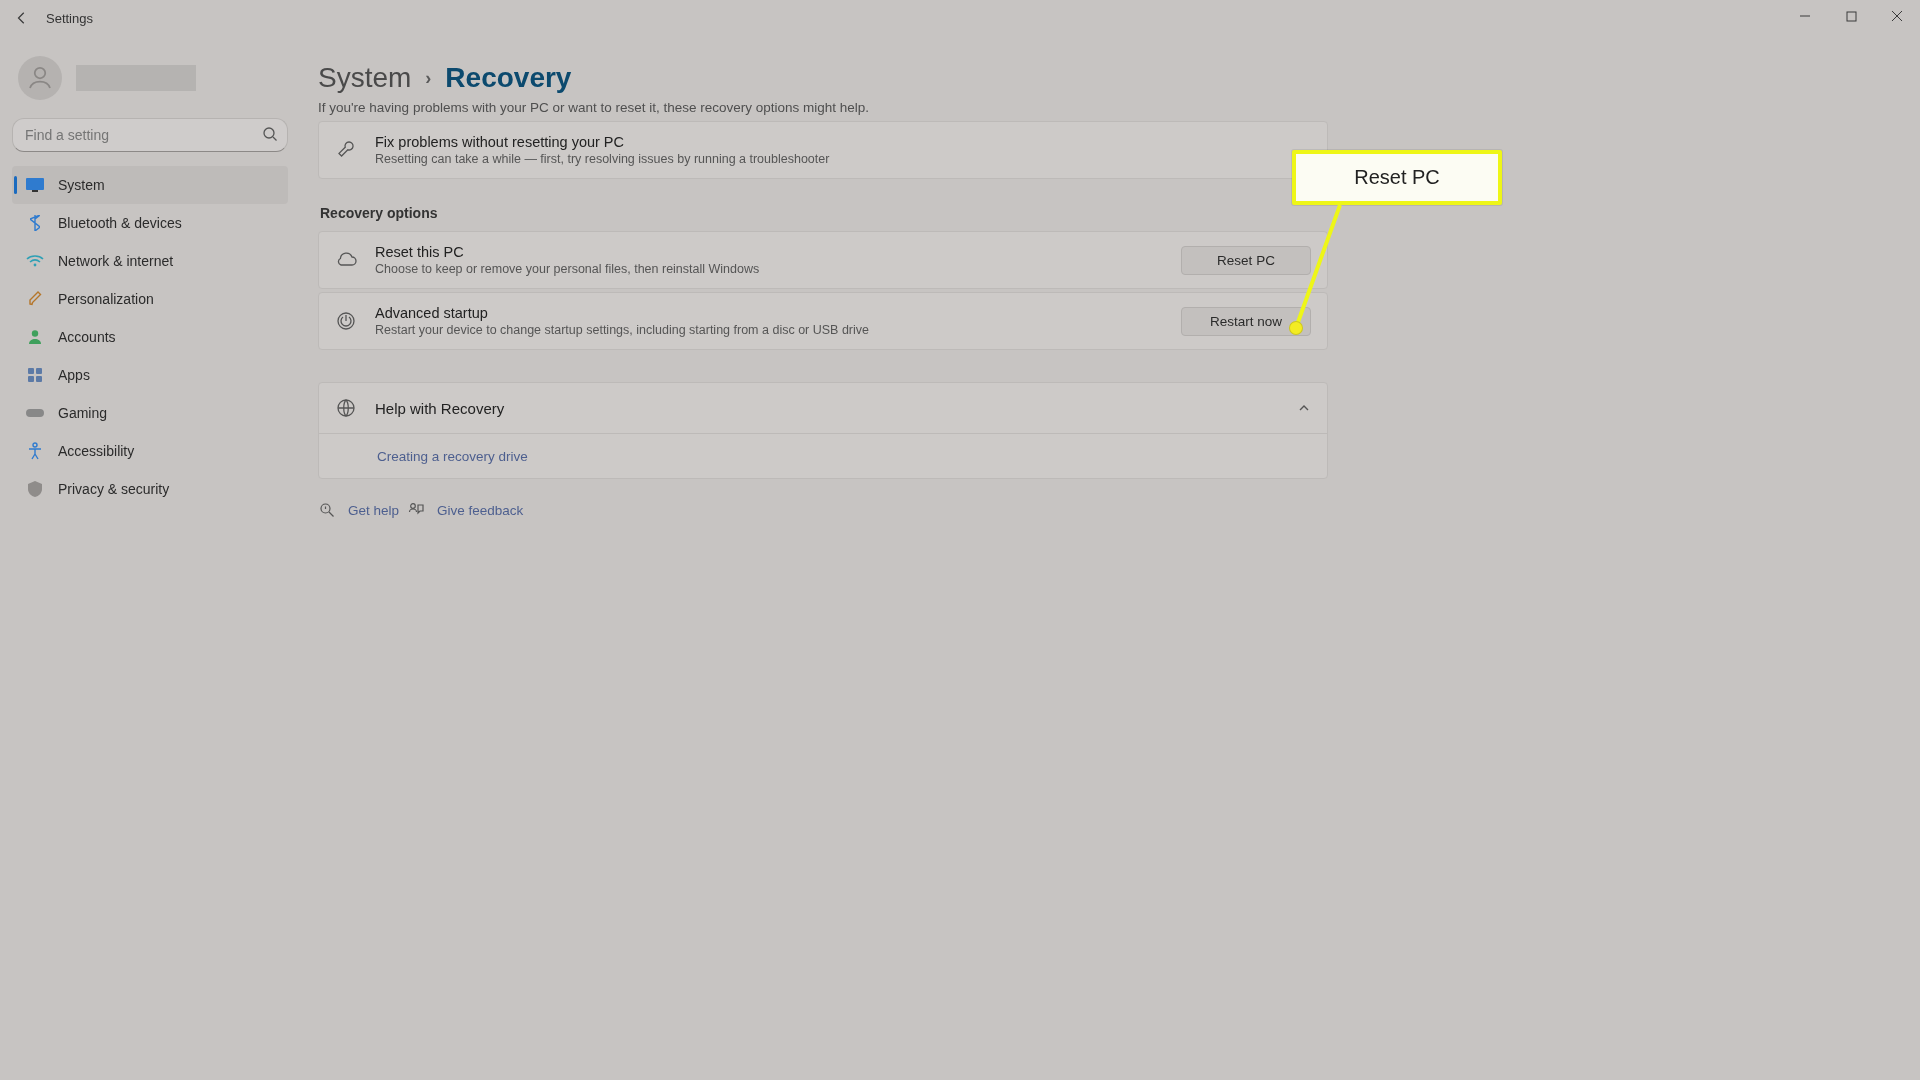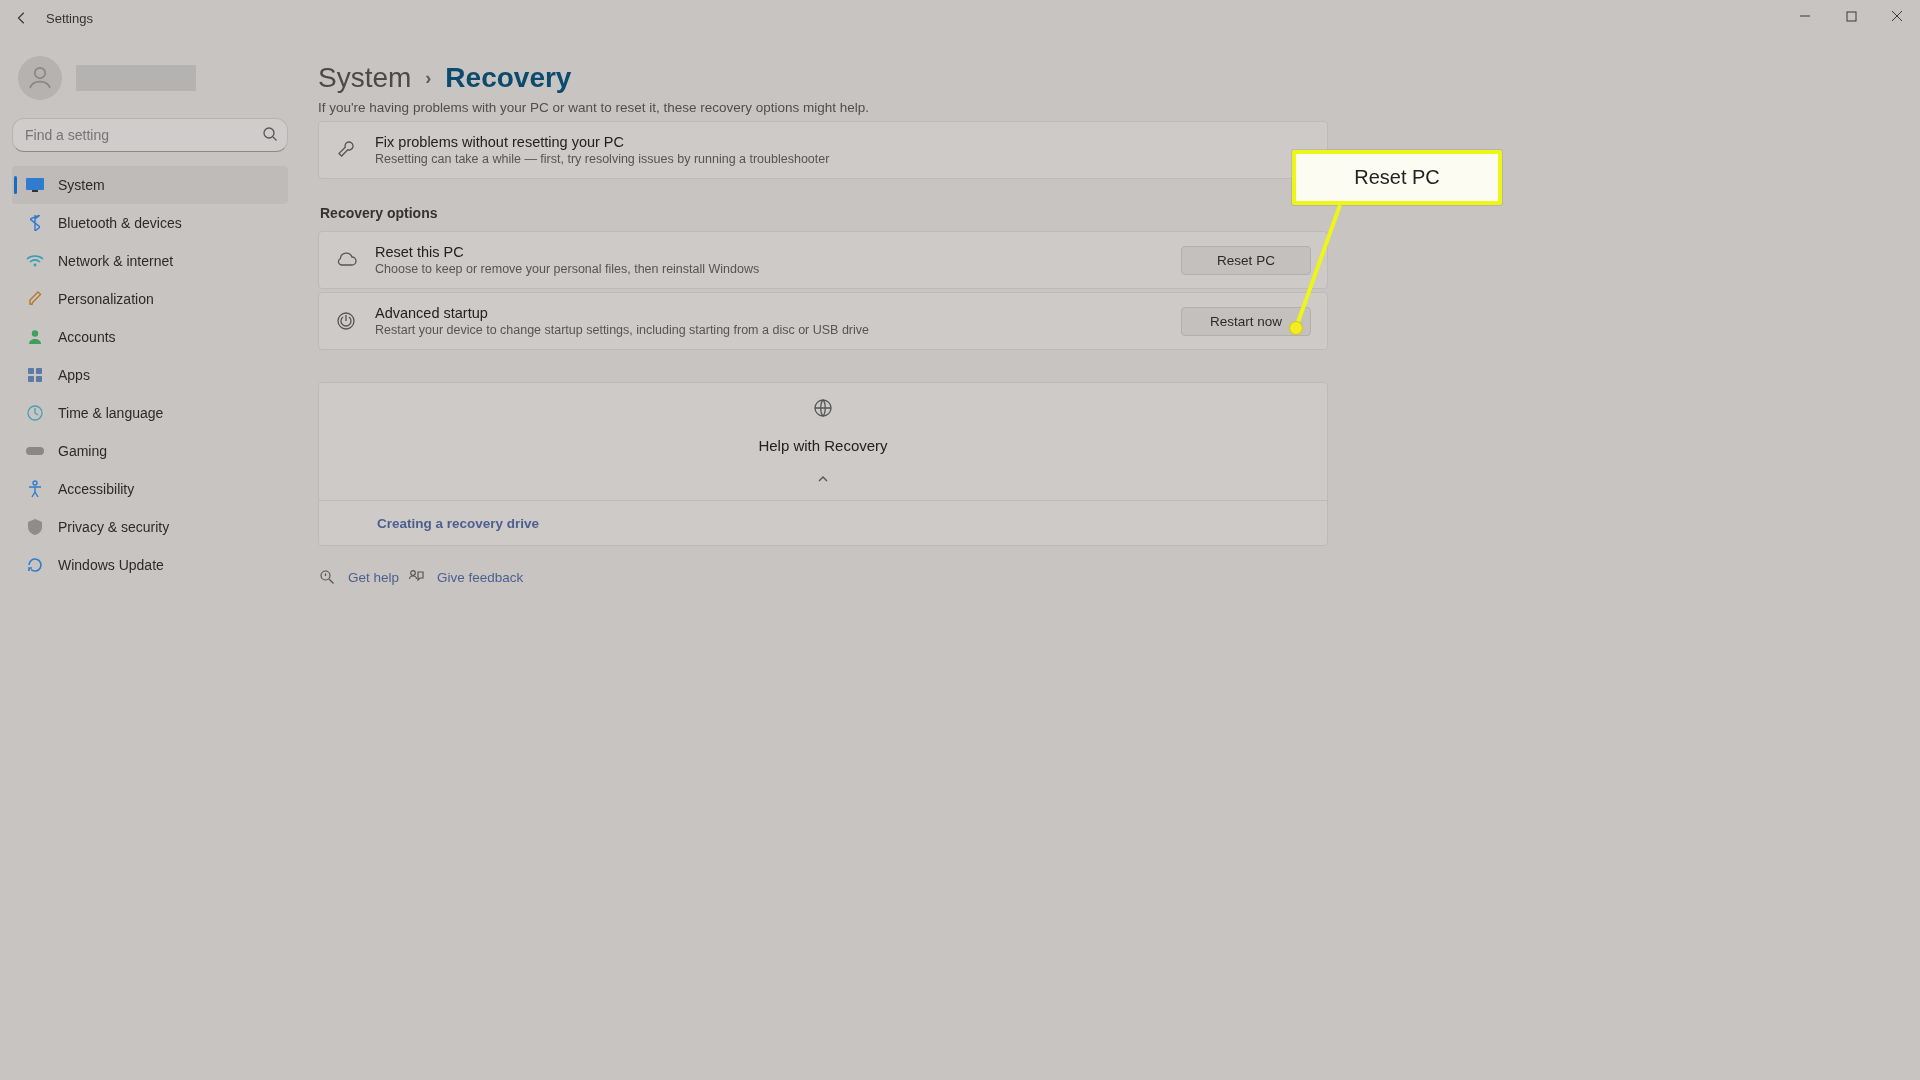--- a/index.html
+++ b/index.html
@@ -204,28 +204,26 @@
     background: var(--card-bg);
     margin-top: 32px;
     overflow: hidden;
   }
   .expander-header {
     display:flex;
     align-items:center;
     gap:18px;
     padding: 14px 16px;
     cursor:pointer;
-    flex-direction:column;
   }
   .expander-title { flex:1; font-size: 15px; color:#222;}
   .chevron { width:14px; height:14px; color:#555;}
   .expander-body {
     border-top: 1px solid var(--card-border);
     padding: 14px 16px 14px 58px;
-    font-weight: bold;
   }
   .link {
     color: var(--link);
     font-size: 13.5px;
     cursor:pointer;
   }
   
   .footer-links {
     margin-top: 22px;
     display:flex;
@@ -364,29 +362,20 @@
               <rect x="1" y="1" width="6" height="6" rx="1"></rect>
               <rect x="9" y="1" width="6" height="6" rx="1"></rect>
               <rect x="1" y="9" width="6" height="6" rx="1"></rect>
               <rect x="9" y="9" width="6" height="6" rx="1"></rect>
             </svg>
           </span>
         <span class="nav-label">Apps</span>
       </div>
       <div class="nav-item">
         <span class="nav-ico">
-            <svg width="16" height="16" viewBox="0 0 16 16" fill="none" stroke="#4aa0b5" stroke-width="1.3">
-              <circle cx="8" cy="8" r="7"></circle>
-              <path d="M8 3v5l3 2"></path>
-            </svg>
-          </span>
-        <span class="nav-label">Time &amp; language</span>
-      </div>
-      <div class="nav-item">
-        <span class="nav-ico">
             <svg width="18" height="12" viewBox="0 0 18 12" fill="#888">
               <rect x="0" y="2" width="18" height="8" rx="4"></rect>
             </svg>
           </span>
         <span class="nav-label">Gaming</span>
       </div>
       <div class="nav-item">
         <span class="nav-ico">
             <svg width="14" height="18" viewBox="0 0 14 18" fill="none" stroke="#2f7bcf" stroke-width="1.4">
               <circle cx="7" cy="3" r="2"></circle>
@@ -395,29 +384,20 @@
           </span>
         <span class="nav-label">Accessibility</span>
       </div>
       <div class="nav-item">
         <span class="nav-ico">
             <svg width="14" height="16" viewBox="0 0 14 16" fill="#8f8c8a">
               <path d="M7 0 0 3v5c0 4 3 7 7 8 4-1 7-4 7-8V3z"></path>
             </svg>
           </span>
         <span class="nav-label">Privacy &amp; security</span>
-      </div>
-      <div class="nav-item">
-        <span class="nav-ico">
-            <svg width="16" height="16" viewBox="0 0 16 16" fill="none" stroke="#2f7bcf" stroke-width="1.6">
-              <path d="M2 8a6 6 0 1 1 2 4.5"></path>
-              <path d="M2 14v-3h3" fill="none"></path>
-            </svg>
-          </span>
-        <span class="nav-label">Windows Update</span>
       </div>
     </nav>
   </aside>
 
   <main class="main">
     <div class="breadcrumb">
       <span class="crumb-system">System</span>
       <span class="crumb-sep">›</span>
       <span class="crumb-current">Recovery</span>
     </div>

